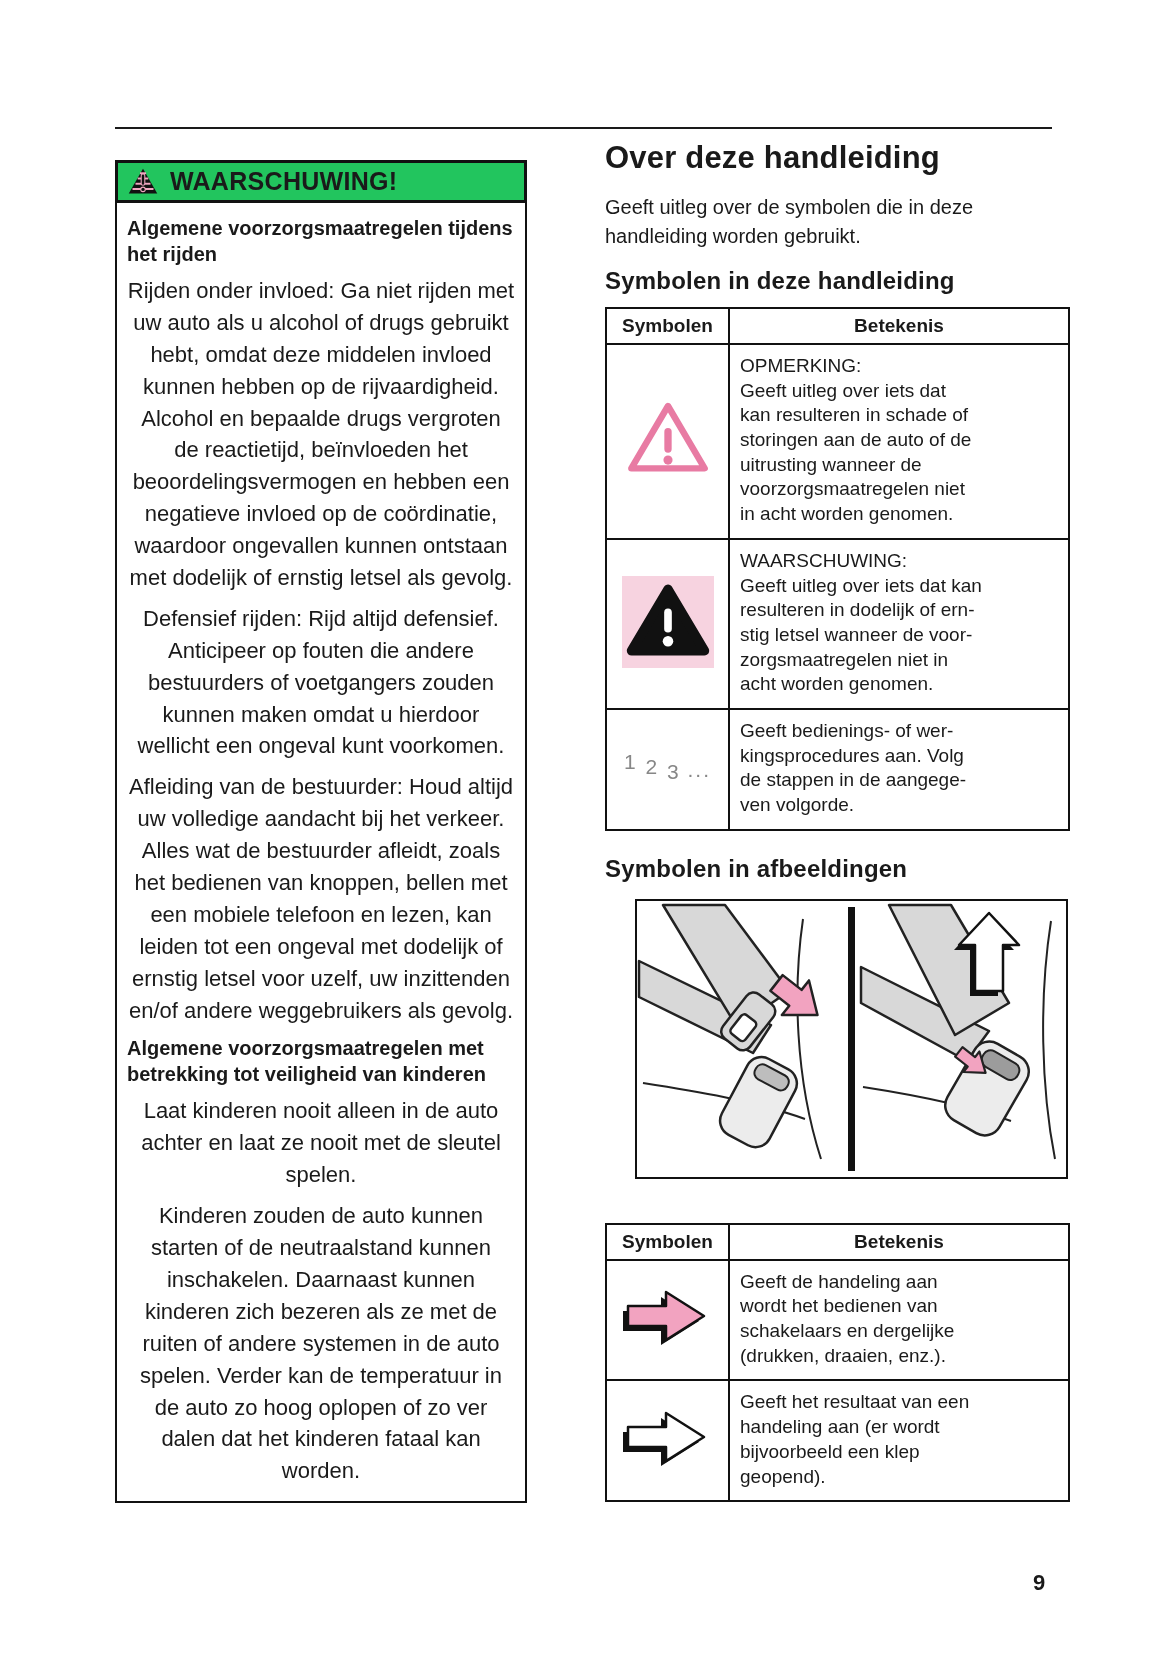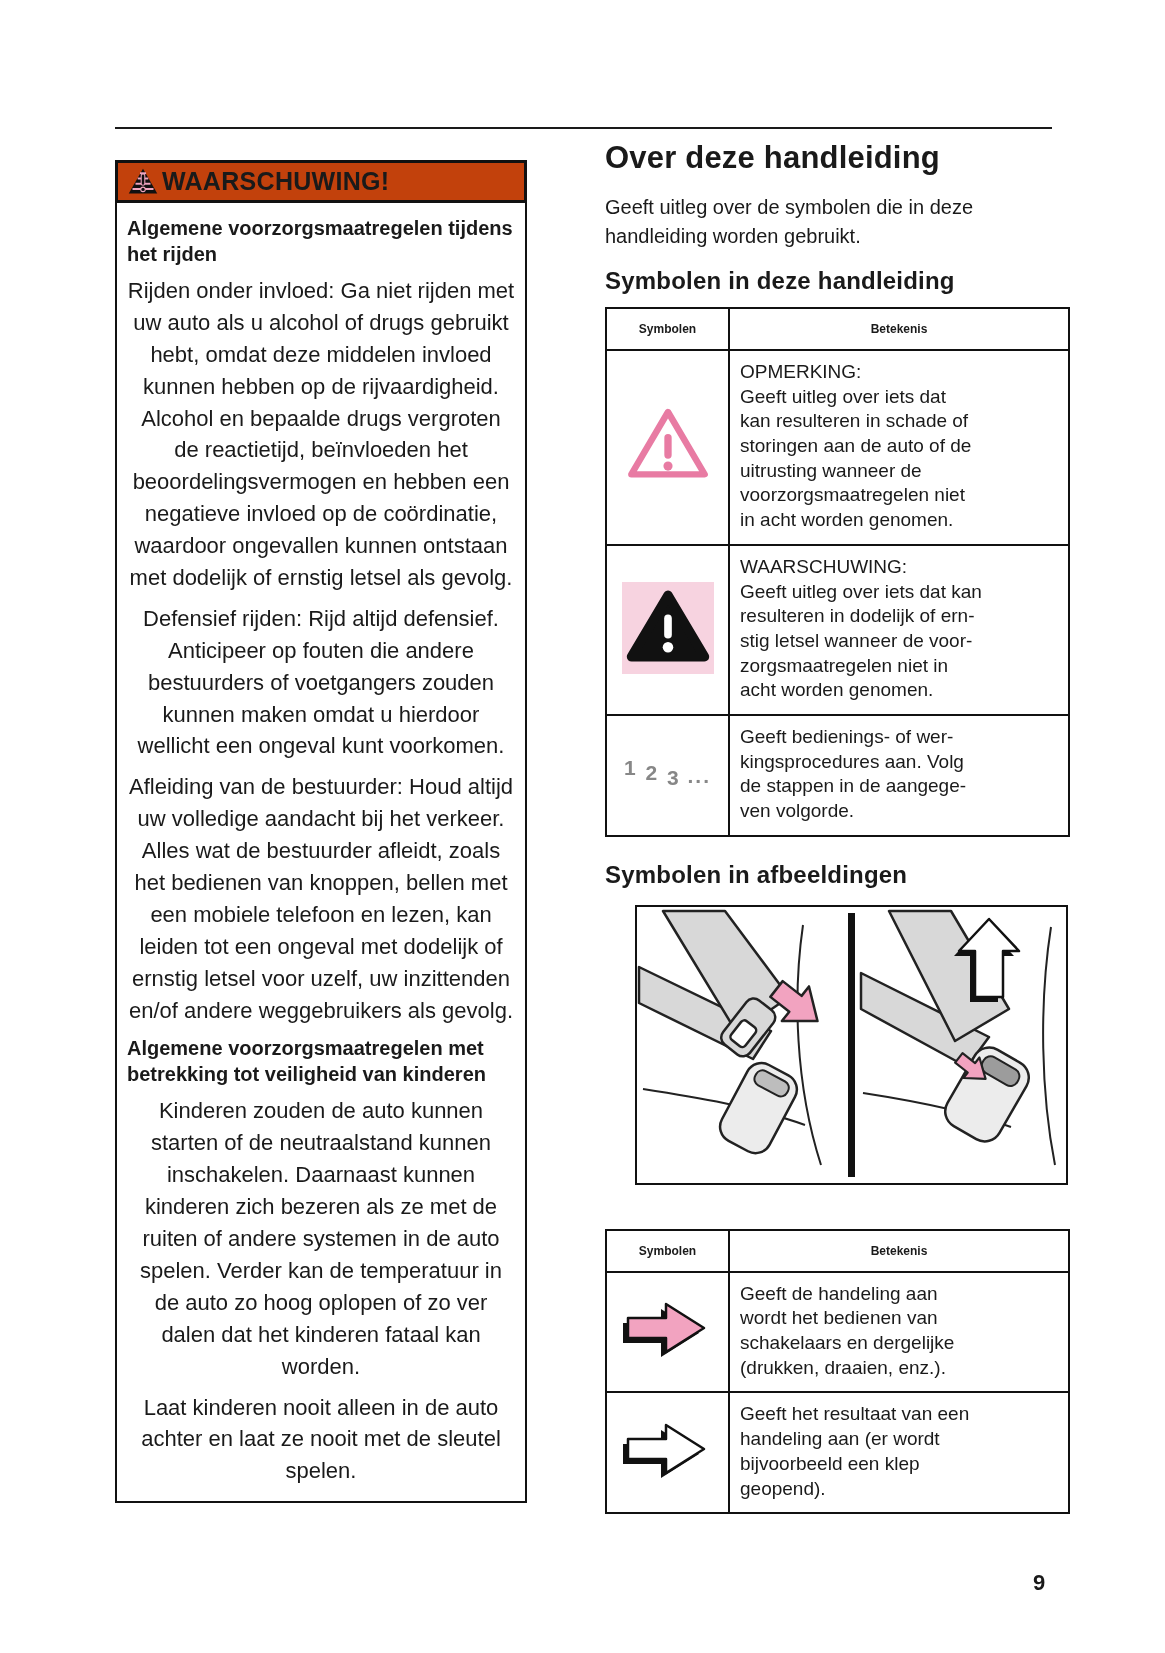--- a/index.html
+++ b/index.html
@@ -5,48 +5,48 @@
   html, body { margin:0; padding:0; background:#ffffff; }
   .page {
     position:relative; width:1165px; height:1653px; background:#fff;
     font-family:"Liberation Sans", sans-serif; color:#1a1a1a; overflow:hidden;
   }
   .toprule { position:absolute; left:115px; top:127px; width:937px; height:2px; background:#1a1a1a; }
 
   
   .left-col { position:absolute; left:115px; top:160px; width:412px; }
   .warn-banner {
-    display:flex; align-items:center; gap:4px; box-sizing:border-box;
-    background:#c2410c; border:3px solid #111; padding:4px 10px;
+    display:flex; align-items:center; gap:12px; box-sizing:border-box;
+    background:#22c55e; border:3px solid #111; padding:4px 10px;
   }
   .warn-banner .wtitle { font-weight:bold; font-size:25px; letter-spacing:0.3px; }
   .warn-body { box-sizing:border-box; border:2px solid #111; border-top:none; padding:8px 10px 14px; }
   .warn-h { font-size:20px; font-weight:bold; line-height:1.3; margin:4px 0 8px; }
   .warn-p { font-size:22px; line-height:1.45; margin:0 0 9px;text-align:center; }
   .warn-p:last-child { margin-bottom:0; }
   .addresses { margin-top:24px; font-size:19.5px; line-height:1.42; }
   .addr { white-space:pre-line; margin:0 0 17px; }
 
   
   .right-col { position:absolute; left:605px; top:130px; width:465px; }
   .h1 { font-size:31px; font-weight:bold; margin:10px 0 17px; letter-spacing:0.2px; }
   .intro { font-size:20px; line-height:1.45; margin:0 0 16px; }
   .h2 { font-size:24px; font-weight:bold; margin:14px 0 12px; letter-spacing:0.2px; }
 
   table.symtab { border-collapse:collapse; width:465px; table-layout:fixed; }
   .symtab col.c1 { width:123px; }
   .symtab th, .symtab td { border:2px solid #111; }
-  .symtab th { font-size:12px; font-weight:bold; text-align:center; padding:13px 4px; }
+  .symtab th { font-size:19px; font-weight:bold; text-align:center; padding:6px 4px; }
   .symtab td.sym { text-align:center; vertical-align:middle; padding:6px 2px; }
   .symtab td.meaning {
     font-size:19px; line-height:1.3; padding:9px 10px 11px;
     white-space:pre-line; vertical-align:top;
   }
 
-  .steps { color:#878787; font-weight:bold; font-size:21px; white-space:nowrap; }
+  .steps { color:#878787; font-weight:normal; font-size:21px; white-space:nowrap; }
   .steps span { position:relative; display:inline-block; margin:0 2px; }
   .steps .s1 { top:-7px; }
   .steps .s2 { top:-2px; }
   .steps .s3 { top:3px; }
   .steps .dots { top:1px; letter-spacing:2px; margin-left:1px; }
 
   .illus {
     box-sizing:border-box; width:433px; height:280px;
     border:2px solid #111; margin:16px 0 0 30px; background:#fff;
   }
@@ -77,22 +77,22 @@
       </span>
       <span class="wtitle">WAARSCHUWING!</span>
     </div>
 
     <div class="warn-body">
       <div class="warn-h">Algemene voorzorgsmaatregelen tijdens het rijden</div>
       <p class="warn-p">Rijden onder invloed: Ga niet rijden met uw auto als u alcohol of drugs gebruikt hebt, omdat deze middelen invloed kunnen hebben op de rijvaardigheid. Alcohol en bepaalde drugs vergroten de reactietijd, beïnvloeden het beoordelingsvermogen en hebben een negatieve invloed op de coördinatie, waardoor ongevallen kunnen ontstaan met dodelijk of ernstig letsel als gevolg.</p>
       <p class="warn-p">Defensief rijden: Rijd altijd defensief. Anticipeer op fouten die andere bestuurders of voetgangers zouden kunnen maken omdat u hierdoor wellicht een ongeval kunt voorkomen.</p>
       <p class="warn-p">Afleiding van de bestuurder: Houd altijd uw volledige aandacht bij het verkeer. Alles wat de bestuurder afleidt, zoals het bedienen van knoppen, bellen met een mobiele telefoon en lezen, kan leiden tot een ongeval met dodelijk of ernstig letsel voor uzelf, uw inzittenden en/of andere weggebruikers als gevolg.</p>
       <div class="warn-h">Algemene voorzorgsmaatregelen met betrekking tot veiligheid van kinderen</div>
+      <p class="warn-p">Laat kinderen nooit alleen in de auto achter en laat ze nooit met de sleutel spelen.</p>
       <p class="warn-p">Kinderen zouden de auto kunnen starten of de neutraalstand kunnen inschakelen. Daarnaast kunnen kinderen zich bezeren als ze met de ruiten of andere systemen in de auto spelen. Verder kan de temperatuur in de auto zo hoog oplopen of zo ver dalen dat het kinderen fataal kan worden.</p>
-      <p class="warn-p">Laat kinderen nooit alleen in de auto achter en laat ze nooit met de sleutel spelen.</p>
     </div>
 
   </div>
 
   <div class="right-col">
 
     <div class="h1">Over deze handleiding</div>
     <p class="intro">Geeft uitleg over de symbolen die in deze handleiding worden gebruikt.</p>
 
     <div class="h2">Symbolen in deze handleiding</div>

